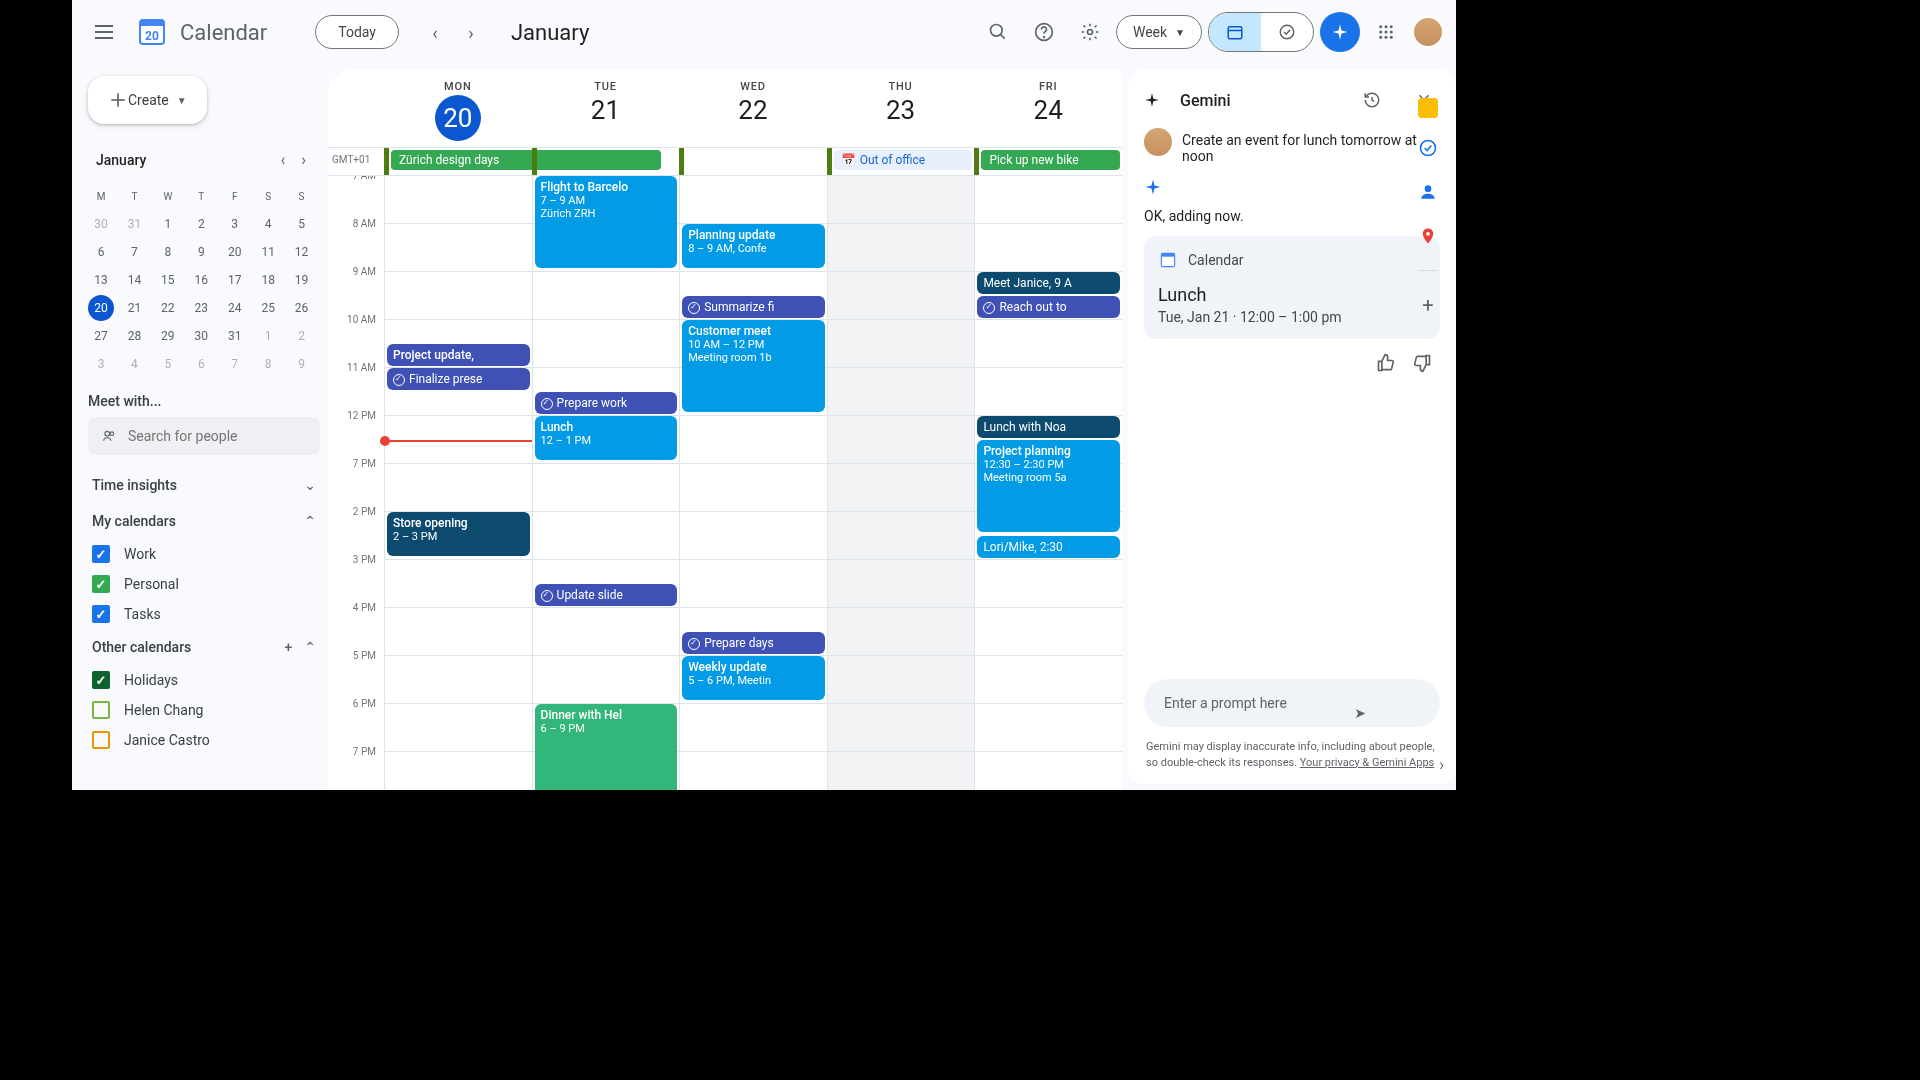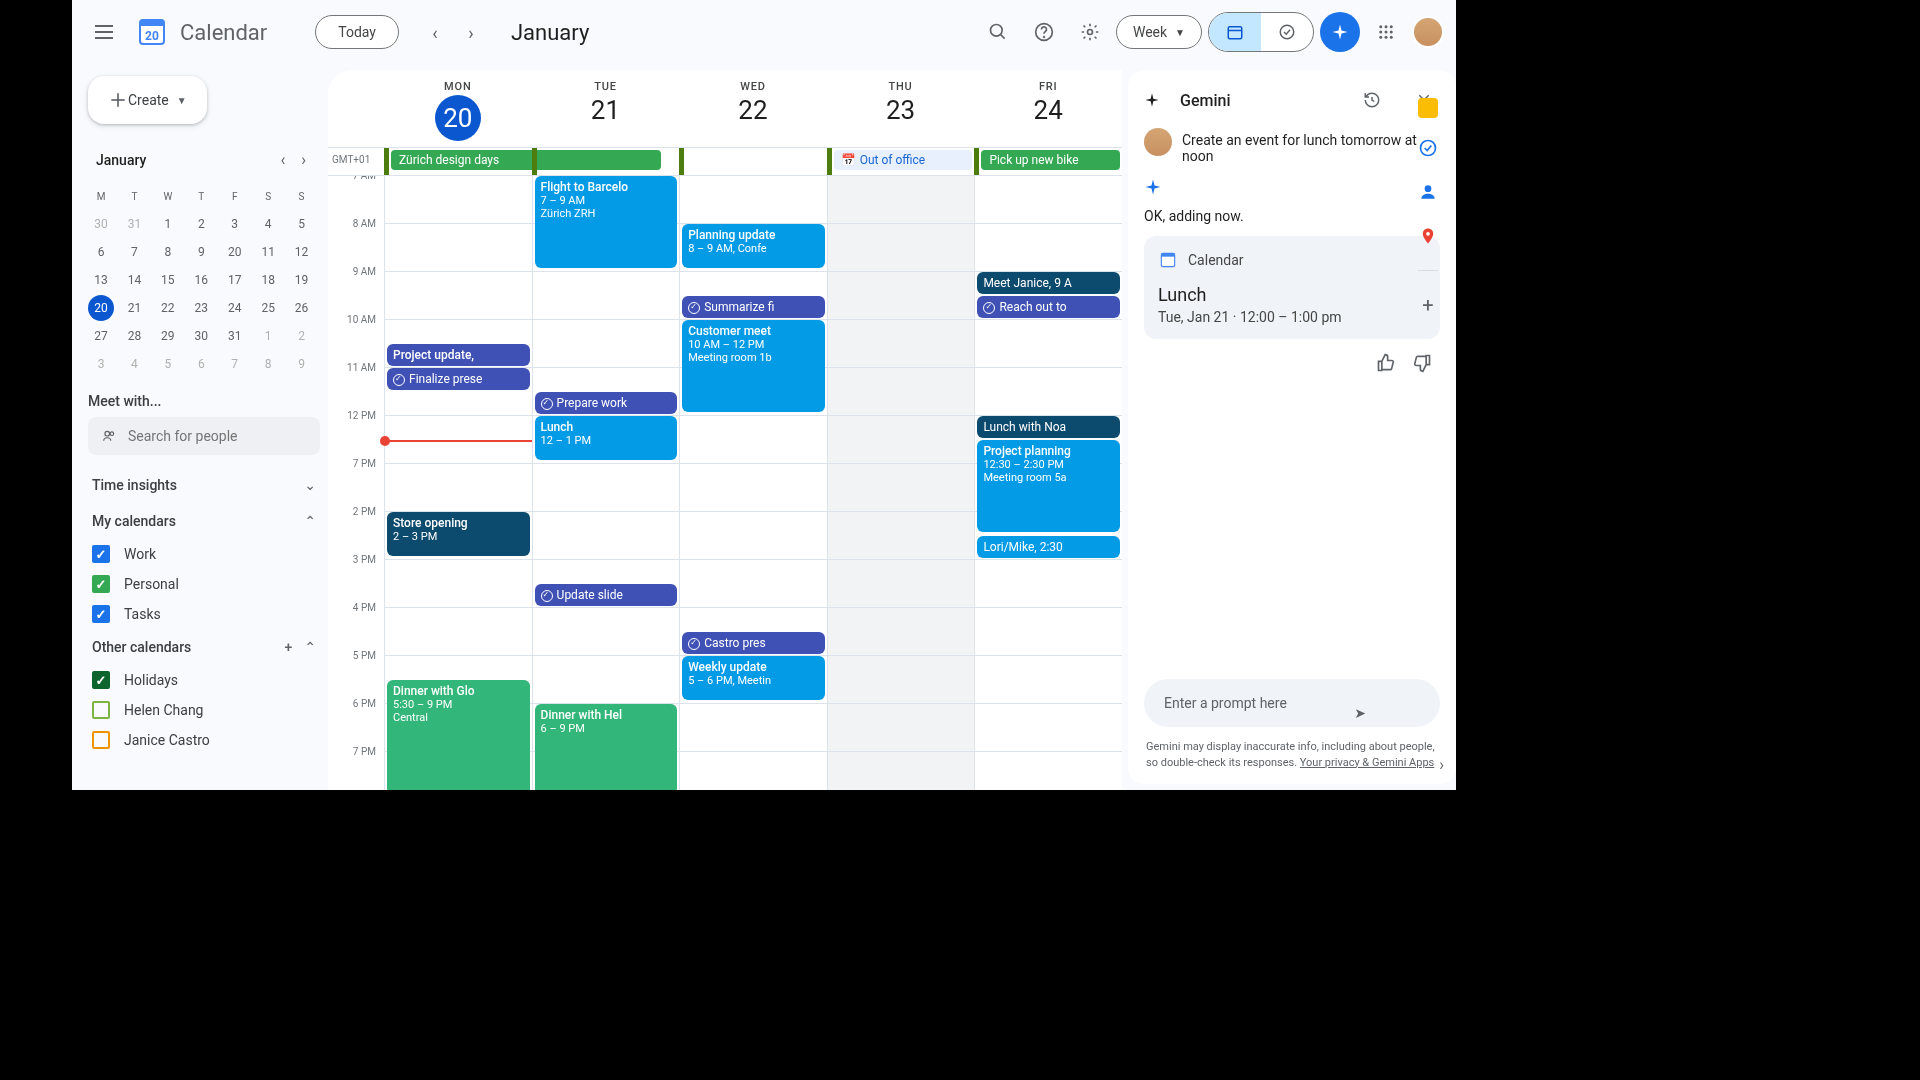--- a/index.html
+++ b/index.html
@@ -363,25 +363,20 @@
       <div class="day-col">
         <div class="now-line" style="top:264px">
                   <div class="now-dot"></div>
                 </div>
         <div class="event indigo" style="top:168px;height:22px"><span class="etitle">Project update,</span></div>
         <div class="event indigo" style="top:192px;height:22px"><span class="task-check"></span><span>Finalize prese</span></div>
         <div class="event green2" style="top:336px;height:44px">
                   <div class="etitle">Store opening</div>
                   <div class="etime">2 – 3 PM</div>
                 </div>
-        <div class="event green" style="top:504px;height:160px">
-                  <div class="etitle">Dinner with Glo</div>
-                  <div class="etime">5:30 – 9 PM</div>
-                  <div class="eloc">Central</div>
-                </div>
       <div class="hour-line"></div>
                 <div class="hour-line"></div>
                 <div class="hour-line"></div>
                 <div class="hour-line"></div>
                 <div class="hour-line"></div>
                 <div class="hour-line"></div>
                 <div class="hour-line"></div>
                 <div class="hour-line"></div>
                 <div class="hour-line"></div>
                 <div class="hour-line"></div>
@@ -425,21 +420,21 @@
         <div class="event" style="top:48px;height:44px">
                   <div class="etitle">Planning update</div>
                   <div class="etime">8 – 9 AM, Confe</div>
                 </div>
         <div class="event indigo" style="top:120px;height:22px"><span class="task-check"></span><span>Summarize fi</span></div>
         <div class="event" style="top:144px;height:92px">
                   <div class="etitle">Customer meet</div>
                   <div class="etime">10 AM – 12 PM</div>
                   <div class="eloc">Meeting room 1b</div>
                 </div>
-        <div class="event indigo" style="top:456px;height:22px"><span class="task-check"></span><span>Castro pres</span></div>
+        <div class="event indigo" style="top:456px;height:22px"><span class="task-check"></span><span>Prepare days</span></div>
         <div class="event" style="top:480px;height:44px">
                   <div class="etitle">Weekly update</div>
                   <div class="etime">5 – 6 PM, Meetin</div>
                 </div>
       <div class="hour-line"></div>
                 <div class="hour-line"></div>
                 <div class="hour-line"></div>
                 <div class="hour-line"></div>
                 <div class="hour-line"></div>
                 <div class="hour-line"></div>

